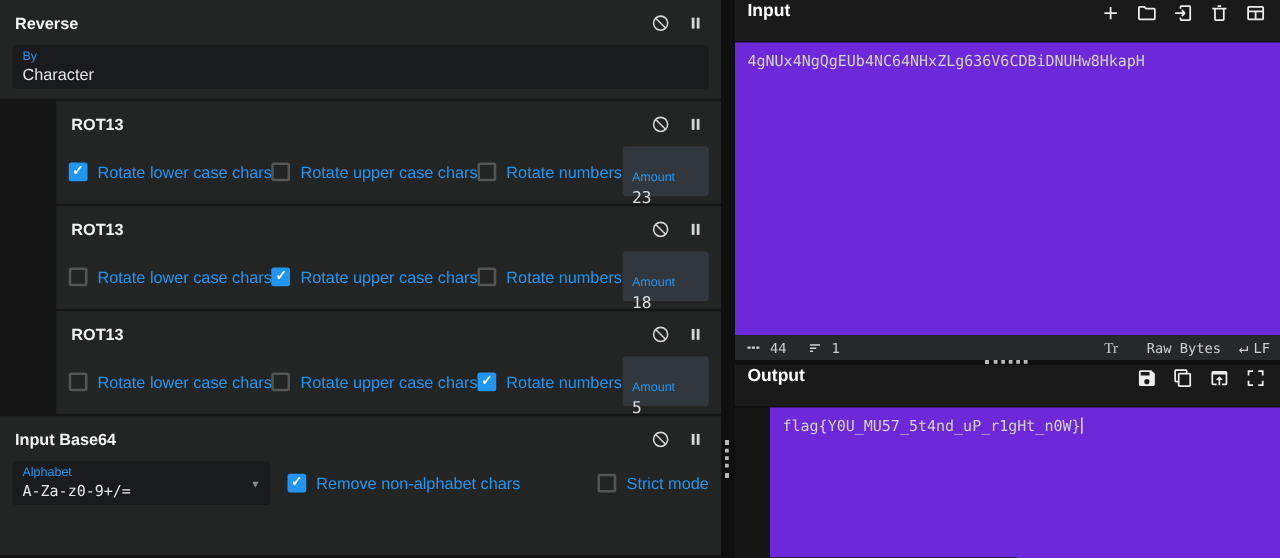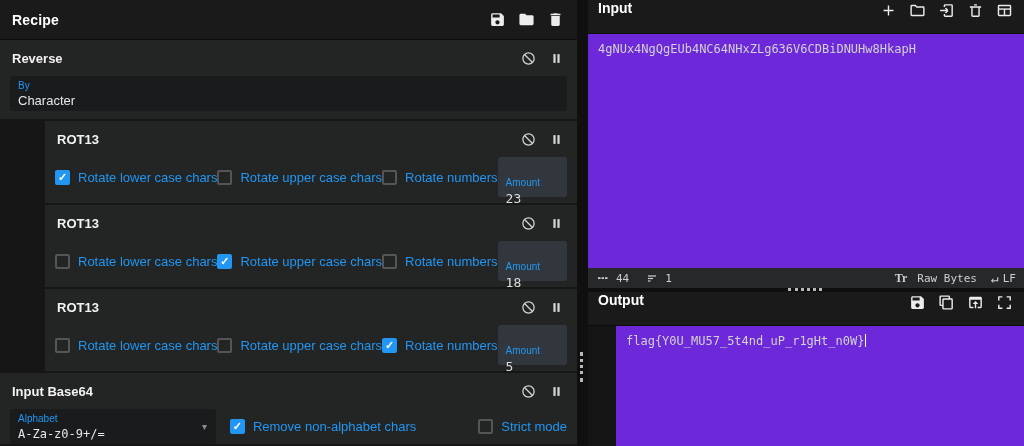--- a/index.html
+++ b/index.html
@@ -73,55 +73,36 @@
   .input-area { flex:0 0 234px; }
   .output-area { flex:1;margin-left:28px; }
 
   .io-footer { height:20px; flex:0 0 20px; background:#27282a; display:flex; align-items:center;
                padding:0 8px; font-family:"DejaVu Sans Mono", monospace; font-size:11px; color:#cfcfcf; }
   .io-footer .f-icon { width:16px; height:14px; color:#cfcfcf; display:inline-flex; align-items:center;
                        margin-right:4px; }
   .io-footer .f-icon svg { width:14px; height:12px; }
   .io-footer .f-group { display:flex; align-items:center; margin-right:16px; }
   .io-footer .spacer { flex:1; }
-  .tr-glyph { font-family:"Liberation Serif", serif; font-weight:bold; font-size:12px; margin-right:10px; }
+  .tr-glyph { font-family:"Liberation Serif", serif; font-weight:normal; font-size:12px; margin-right:23px; }
   .ret-glyph { font-size:13px; margin:0 4px 0 14px; }
 
   .h-split { height:4px; flex:0 0 4px; background:#0f0f0f; position:relative; cursor:row-resize; }
   .h-split .h-handle { position:absolute; left:200px; top:0; width:34px; height:0;
                        border-top:3px dotted #b9b9b9; }
 
   .cursor { display:inline-block; width:1px; height:13px; background:#ffffff; margin-left:1px;
             vertical-align:-2px; }
 </style>
 </head>
 <body>
 
 <div class="app">
 
   <div class="recipe-pane">
-    <div class="title-bar">
-      <span class="title">Recipe</span>
-      <span class="spacer"></span>
-      <span class="tb-icon">
-        <svg viewBox="0 0 24 24" fill="currentColor">
-            <path d="M17 3H5c-1.1 0-2 .9-2 2v14c0 1.1.9 2 2 2h14c1.1 0 2-.9 2-2V7l-4-4zm-5 16c-1.66 0-3-1.34-3-3s1.34-3 3-3 3 1.34 3 3-1.34 3-3 3zm3-10H5V5h10v4z"></path>
-          </svg>
-      </span>
-      <span class="tb-icon">
-        <svg viewBox="0 0 24 24" fill="currentColor">
-            <path d="M10 4H4c-1.1 0-2 .9-2 2v12c0 1.1.9 2 2 2h16c1.1 0 2-.9 2-2V8c0-1.1-.9-2-2-2h-8l-2-2z"></path>
-          </svg>
-      </span>
-      <span class="tb-icon">
-        <svg viewBox="0 0 24 24" fill="currentColor">
-            <path d="M6 19c0 1.1.9 2 2 2h8c1.1 0 2-.9 2-2V7H6v12zM19 4h-3.5l-1-1h-5l-1 1H5v2h14V4z"></path>
-          </svg>
-      </span>
-    </div>
 
     <div class="op-list">
 
       <div class="op op-reverse">
         <div class="op-header">
           <span class="op-name">Reverse</span>
           <span class="spacer"></span>
           <span class="op-icon">
             <svg viewBox="0 0 24 24" fill="none" stroke="currentColor" stroke-width="2">
                 <circle cx="12" cy="12" r="9"></circle>

